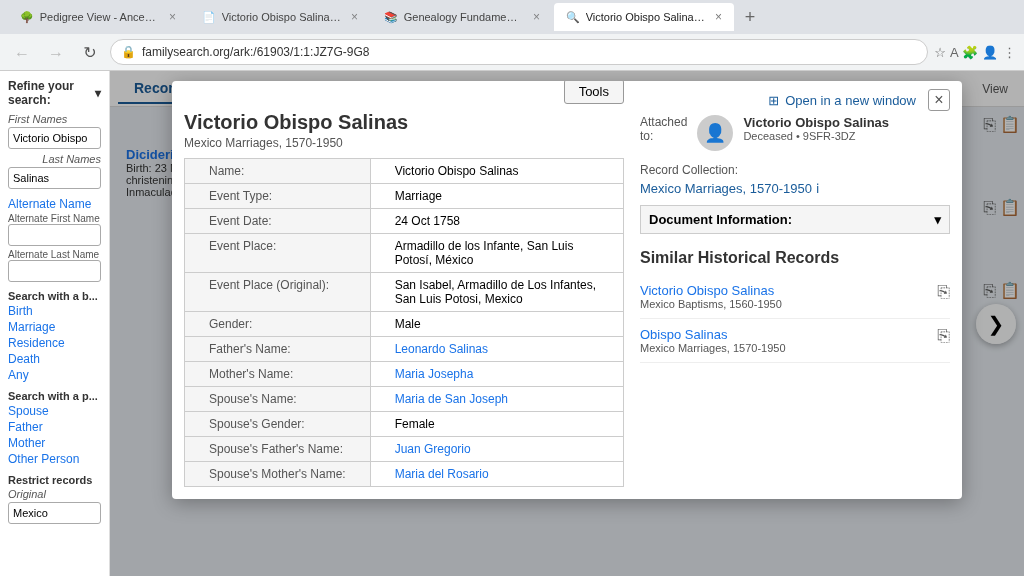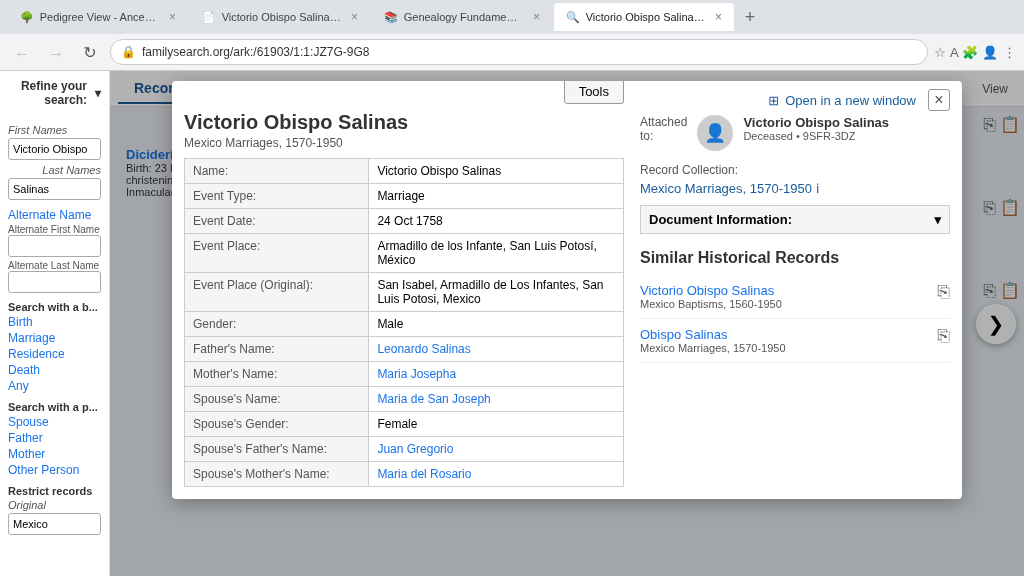--- a/index.html
+++ b/index.html
@@ -105,25 +105,24 @@
       background: #fff;
       border-right: 1px solid #ddd;
       padding: 8px;
       font-size: 12px;
       overflow: hidden;
     }
     .sidebar-title {
       font-size: 12px;
       font-weight: bold;
       color: #333;
-      margin-bottom: 17px;
-      display: flex;
-      align-items: center;
-      gap: 8px;
-      text-align: right;
+      margin-bottom: 6px;
+      display: flex;
+      align-items: center;
+      gap: 2px;
     }
     .sidebar-section { margin-bottom: 8px; }
     .sidebar-label { font-size: 11px; color: #555; margin-bottom: 2px; font-style: italic; }
     .sidebar-input {
       width: 100%;
       height: 22px;
       border: 1px solid #aaa;
       border-radius: 3px;
       padding: 0 4px;
       font-size: 11px;
@@ -236,21 +235,21 @@
       border-radius: 3px;
       font-size: 13px;
       cursor: pointer;
     }
     .record-table {
       width: 100%;
       border-collapse: collapse;
       font-size: 12px;
     }
     .record-table td {
-      padding: 5px 8px;
+      padding: 5px 24px;
       border: 1px solid #ccc;
       vertical-align: top;
     }
     .record-table td:first-child {
       background: #f5f5f5;
       font-weight: normal;
       color: #555;
       width: 42%;
       white-space: nowrap;
     }

